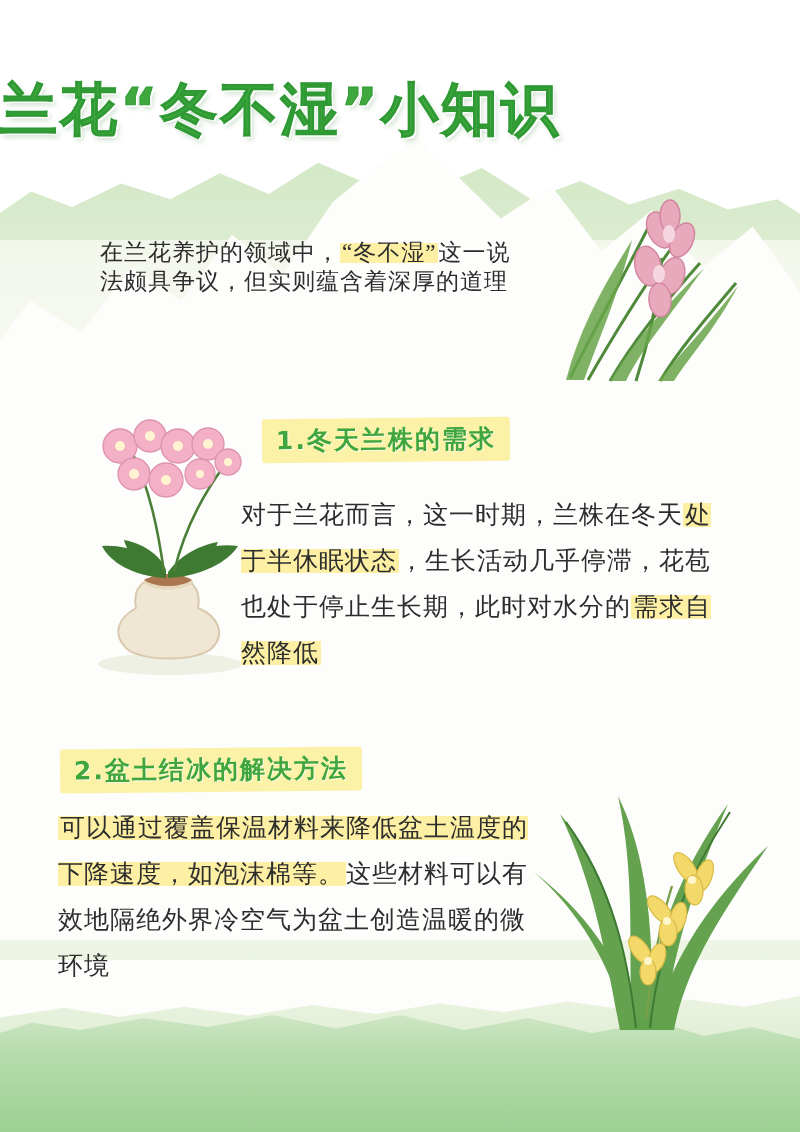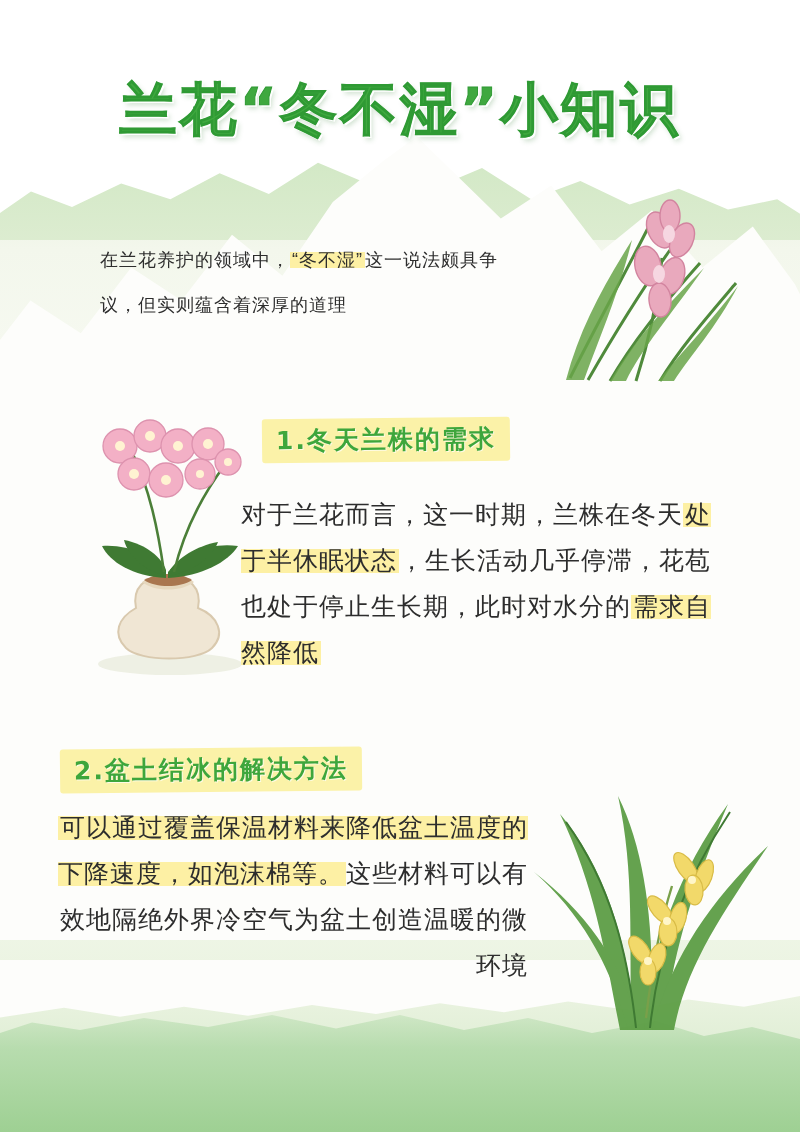--- a/index.html
+++ b/index.html
@@ -81,21 +81,20 @@
       63% 58%, 55% 48%, 47% 60%, 39% 50%,
       31% 62%, 23% 52%, 15% 63%, 8% 53%, 0% 64%
     );
   }
 
   
   .title-wrap {
     position: absolute;
     left: 0; top: 72px;
     width: 800px;
-    text-align: center;
     z-index: 6;
   }
   .title {
     display: inline-block;
     font-family: "DejaVu Sans", "Liberation Sans", sans-serif;
     font-size: 57px;
     font-weight: bold;
     letter-spacing: 3px;
     color: #3fa83f;
     text-shadow:
@@ -104,23 +103,23 @@
       3px 4px 5px rgba(60,130,60,0.25);
     -webkit-text-stroke: 1px #2f9a34;
   }
 
   
   .intro {
     position: absolute;
     left: 100px; top: 238px;
     width: 420px;
     z-index: 7;
-    font-family: Liberation Sans, sans-serif;
-    font-size: 18px;
-    line-height: 45px;
+    font-family: Liberation Serif, serif;
+    font-size: 23px;
+    line-height: 29px;
     color: #2d2d2d;
     letter-spacing: 1px;
   }
   .hl-y {
     background: linear-gradient(180deg, rgba(255,243,160,0) 12%, #fdf0a4 12%, #fdf0a4 92%, rgba(255,243,160,0) 92%);
     padding: 0 2px;
   }
 
   
   .sec-head {
@@ -143,21 +142,21 @@
   .sec-body {
     position: absolute;
     z-index: 7;
     font-family: "DejaVu Serif", "Liberation Serif", serif;
     font-size: 25px;
     line-height: 46px;
     color: #2d2d2d;
     letter-spacing: 1px;
   }
   #sec1-body { left: 241px; top: 492px; width: 480px; }
-  #sec2-body { left: 58px;  top: 805px; width: 470px; text-align: right; }
+  #sec2-body { left: 58px;  top: 805px; width: 470px; }
 
   
   .ill { position: absolute; z-index: 5; }
   #ill-orchid-top  { left: 540px; top: 188px;  width: 220px; height: 195px; }
   #ill-potted      { left: 62px;  top: 400px;  width: 210px; height: 280px; }
   #ill-cymbidium   { left: 500px; top: 718px;  width: 300px; height: 320px; }
 
   .ill svg { display: block; width: 100%; height: 100%; }
 </style>
 </head>

